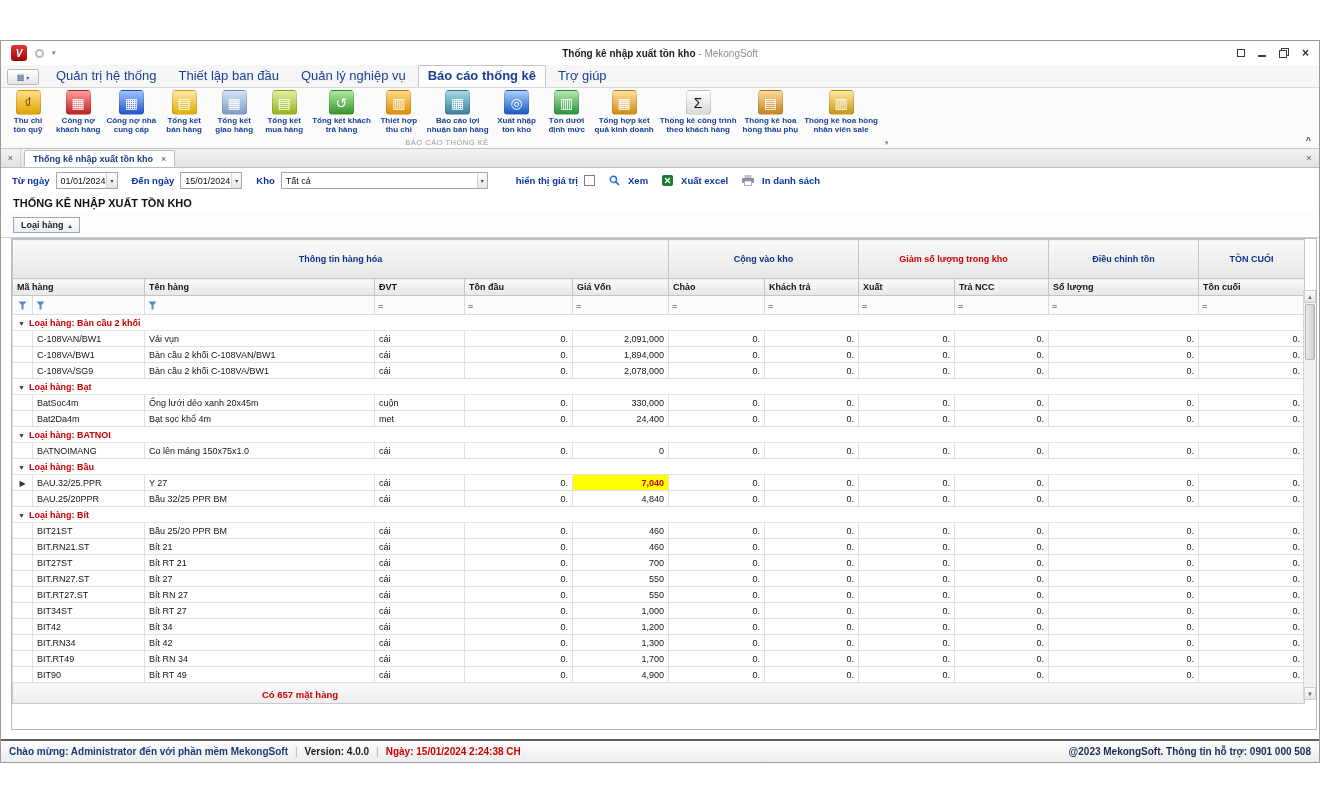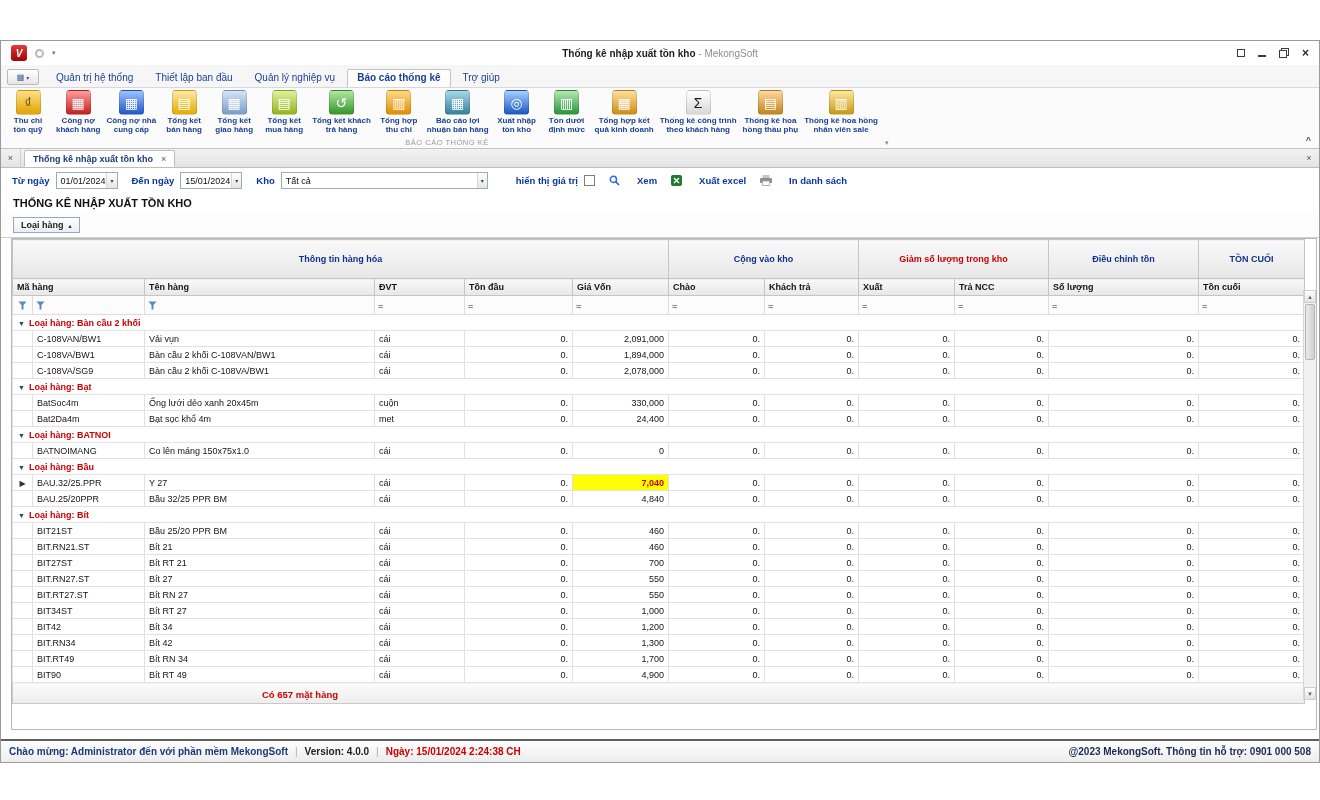--- a/index.html
+++ b/index.html
@@ -26,21 +26,21 @@
   .wb-res:before { content:""; position:absolute; right:0; top:0; width:6px; height:6px; border:1px solid #3c3c3c; }
   .wb-res:after  { content:""; position:absolute; left:0; bottom:0; width:6px; height:6px; border:1px solid #3c3c3c; background:#fff; }
   .wb-close { font-size:12px; font-weight:bold; color:#2e2e2e; line-height:10px; }
 
   
   .ribbontabs { height:22px; flex:none; display:flex; align-items:flex-end; gap:2px;
     padding:2px 6px 0; background:#f6f6f6; }
   .menubtn { width:32px; height:16px; border:1px solid #b9b9b9; border-radius:2px;
     background:linear-gradient(#fff,#e6e6e6); display:flex; align-items:center; justify-content:center;
     gap:2px; font-size:8px; color:#3a5a8c; margin-right:5px; margin-bottom:2px; }
-  .apptab { padding:2px 9px 4px; font-size:10px; color:#1b3f94; border:1px solid transparent;
+  .apptab { padding:2px 9px 4px; font-size:13px; color:#1b3f94; border:1px solid transparent;
     border-bottom:none; border-radius:2px 2px 0 0; white-space:nowrap; }
   .apptab.active { background:#fdfdfd; border-color:#c3c3c3; font-weight:bold; }
 
   
   .ribbonbody { height:62px; flex:none; background:#fbfbfb; border-top:1px solid #d8d8d8;
     border-bottom:1px solid #c3c3c3; position:relative; }
   .rbar { display:flex; align-items:flex-start; padding:1px 2px 0; }
   .rbtn { display:flex; flex-direction:column; align-items:center; padding:1px 3px; min-width:50px; max-width:88px; }
   .ricon { width:25px; height:25px; border-radius:4px; display:flex; align-items:center;
     justify-content:center; font-size:14px; margin-bottom:1px; border:1px solid rgba(0,0,0,0.12); }
@@ -65,21 +65,21 @@
   
   .filterbar { height:25px; flex:none; display:flex; align-items:center; padding:0 11px; gap:6px; font-size:9.5px; }
   .fl { color:#0a34a6; font-weight:bold; white-space:nowrap;text-align:center; }
   .edit { height:17px; border:1px solid #9eaabb; background:#fff; display:flex; align-items:center;
     padding:0 0 0 4px; font-size:9px; color:#111; }
   .edit .car { margin-left:auto; color:#444; font-size:6px; padding:0 3px; border-left:1px solid #d6d6d6;
     align-self:stretch; display:flex; align-items:center; background:linear-gradient(#fdfdfd,#e6e6e6); }
   .w78 { width:62px; } .w207 { width:207px; }
   .ml8 { margin-left:8px; } .ml22 { margin-left:22px; }
   .chk { width:11px; height:11px; border:1px solid #7f7f7f; background:#fff; flex:none; }
-  .link { display:flex; align-items:center; gap:17px; color:#0a34a6; font-weight:bold; white-space:nowrap; }
+  .link { display:flex; align-items:center; gap:8px; color:#0a34a6; font-weight:bold; white-space:nowrap; }
 
   .pagetitle { flex:none; padding:4px 12px 2px; font-weight:bold; font-size:11px; color:#101010; }
 
   .grouppanel { flex:none; padding:3px 0 4px 12px; border-bottom:1px solid #cfcfcf; background:#fdfdfd; }
   .groupchip { display:inline-flex; align-items:center; gap:5px; border:1px solid #98a8bf;
     background:linear-gradient(#ffffff,#e9edf3); padding:2px 7px; font-size:9px; font-weight:bold; color:#1d1d1d; }
   .chip-tri { font-size:6px; color:#333; }
 
   
   .gridwrap { position:relative; flex:none; margin-left:10px; width:1306px; height:492px;
@@ -184,21 +184,21 @@
           <span class="rlab">Tổng kết
 mua hàng</span>
         </div>
         <div class="rbtn">
           <span class="ricon" style="background:linear-gradient(#b0e8a0,#35962a);color:#fff">↺</span>
           <span class="rlab">Tổng kết khách
 trả hàng</span>
         </div>
         <div class="rbtn">
           <span class="ricon" style="background:linear-gradient(#ffd98a,#e08e00);color:#fff">▥</span>
-          <span class="rlab">Tổng hợp
+          <span class="rlab">Thiết hợp
 thu chi</span>
         </div>
         <div class="rbtn">
           <span class="ricon" style="background:linear-gradient(#a8d8e8,#35809e);color:#fff">▦</span>
           <span class="rlab">Báo cáo lợi
 nhuận bán hàng</span>
         </div>
         <div class="rbtn">
           <span class="ricon" style="background:linear-gradient(#a8d0ff,#1a58c0);color:#fff">◎</span>
           <span class="rlab">Xuất nhập

